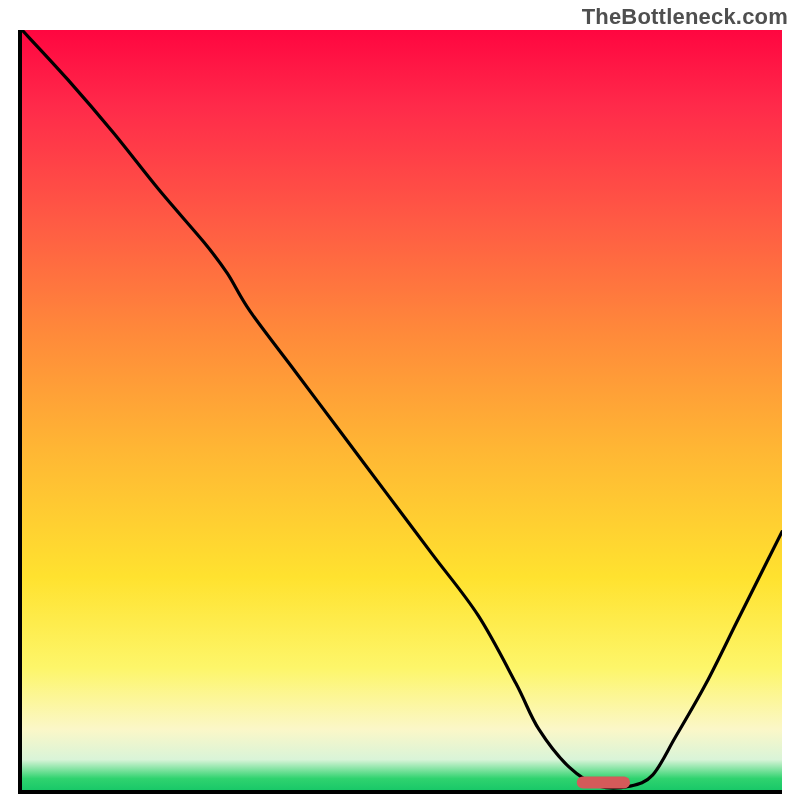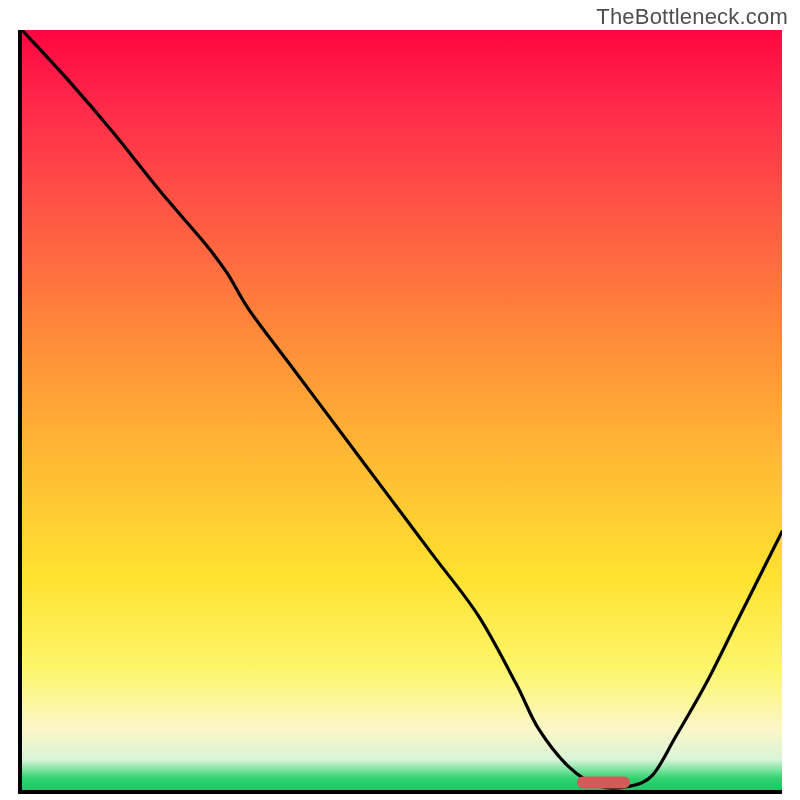--- a/index.html
+++ b/index.html
@@ -13,21 +13,21 @@
   .wrap {
     position: relative;
     width: 800px;
     height: 800px;
   }
   .watermark {
     position: absolute;
     top: 4px;
     right: 12px;
     font-size: 22px;
-    font-weight: 400;
+    font-weight: 700;
     color: #4f4f4f;
     letter-spacing: 0.2px;
   }
   .plot-frame {
     position: absolute;
     left: 18px;
     top: 30px;
     width: 764px;
     height: 764px;
     border-left: 4px solid #000;

